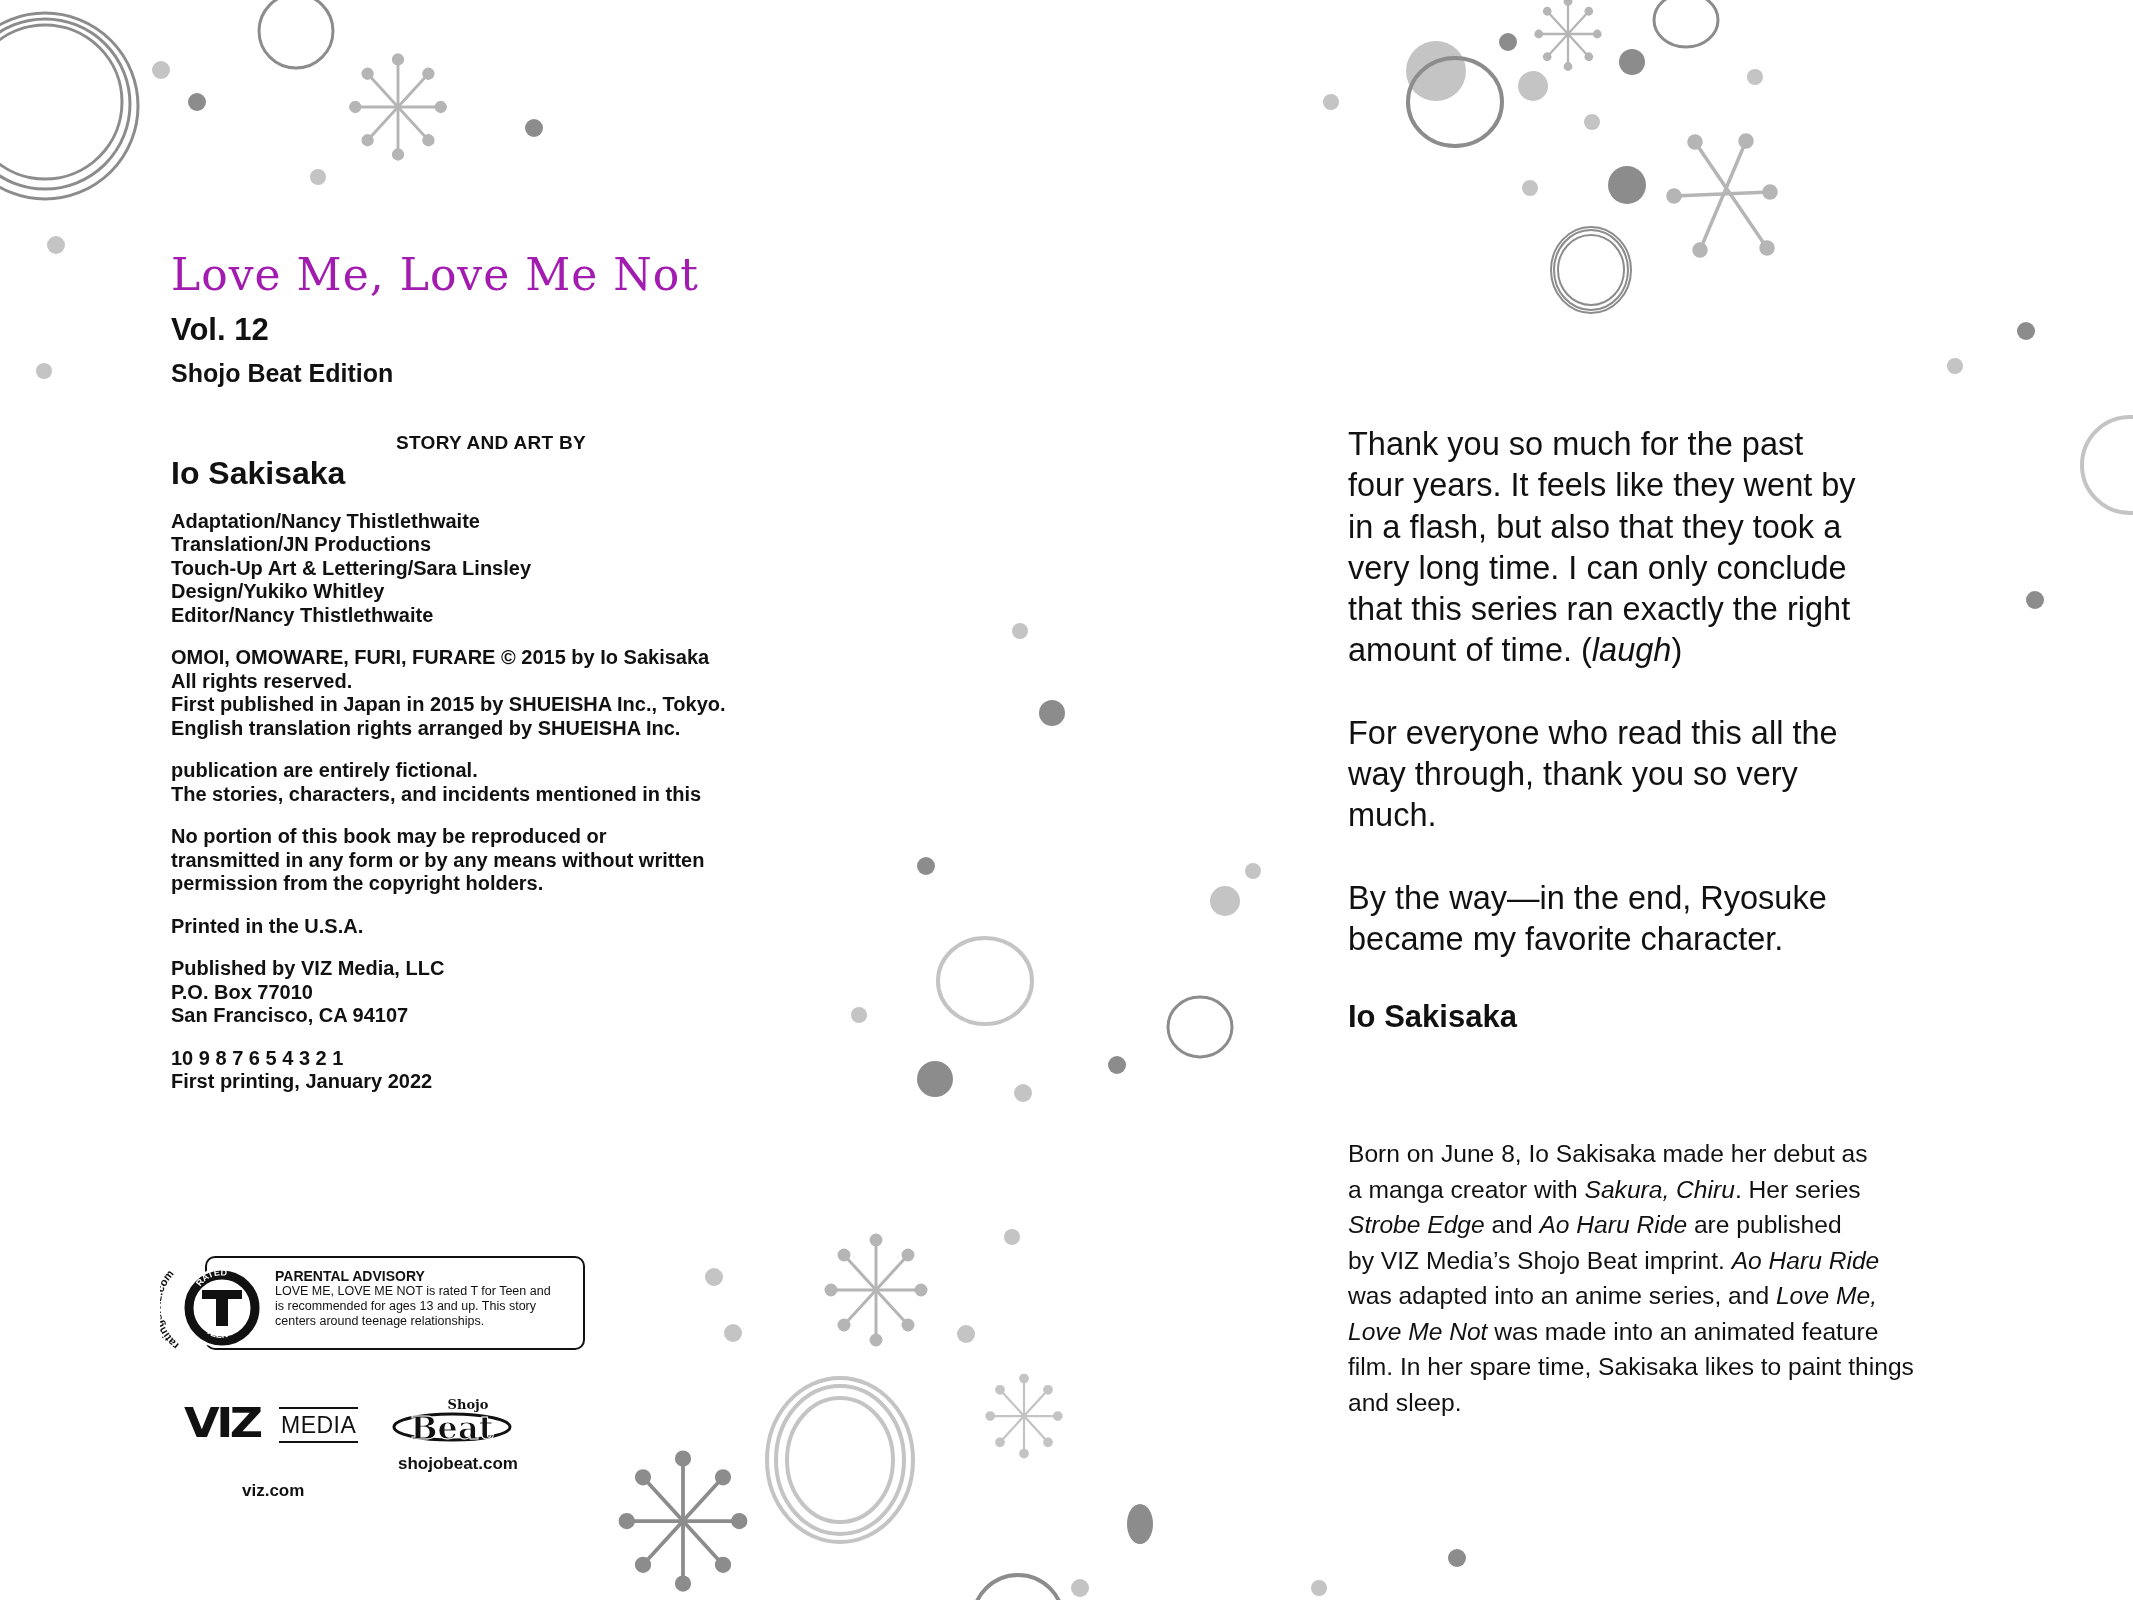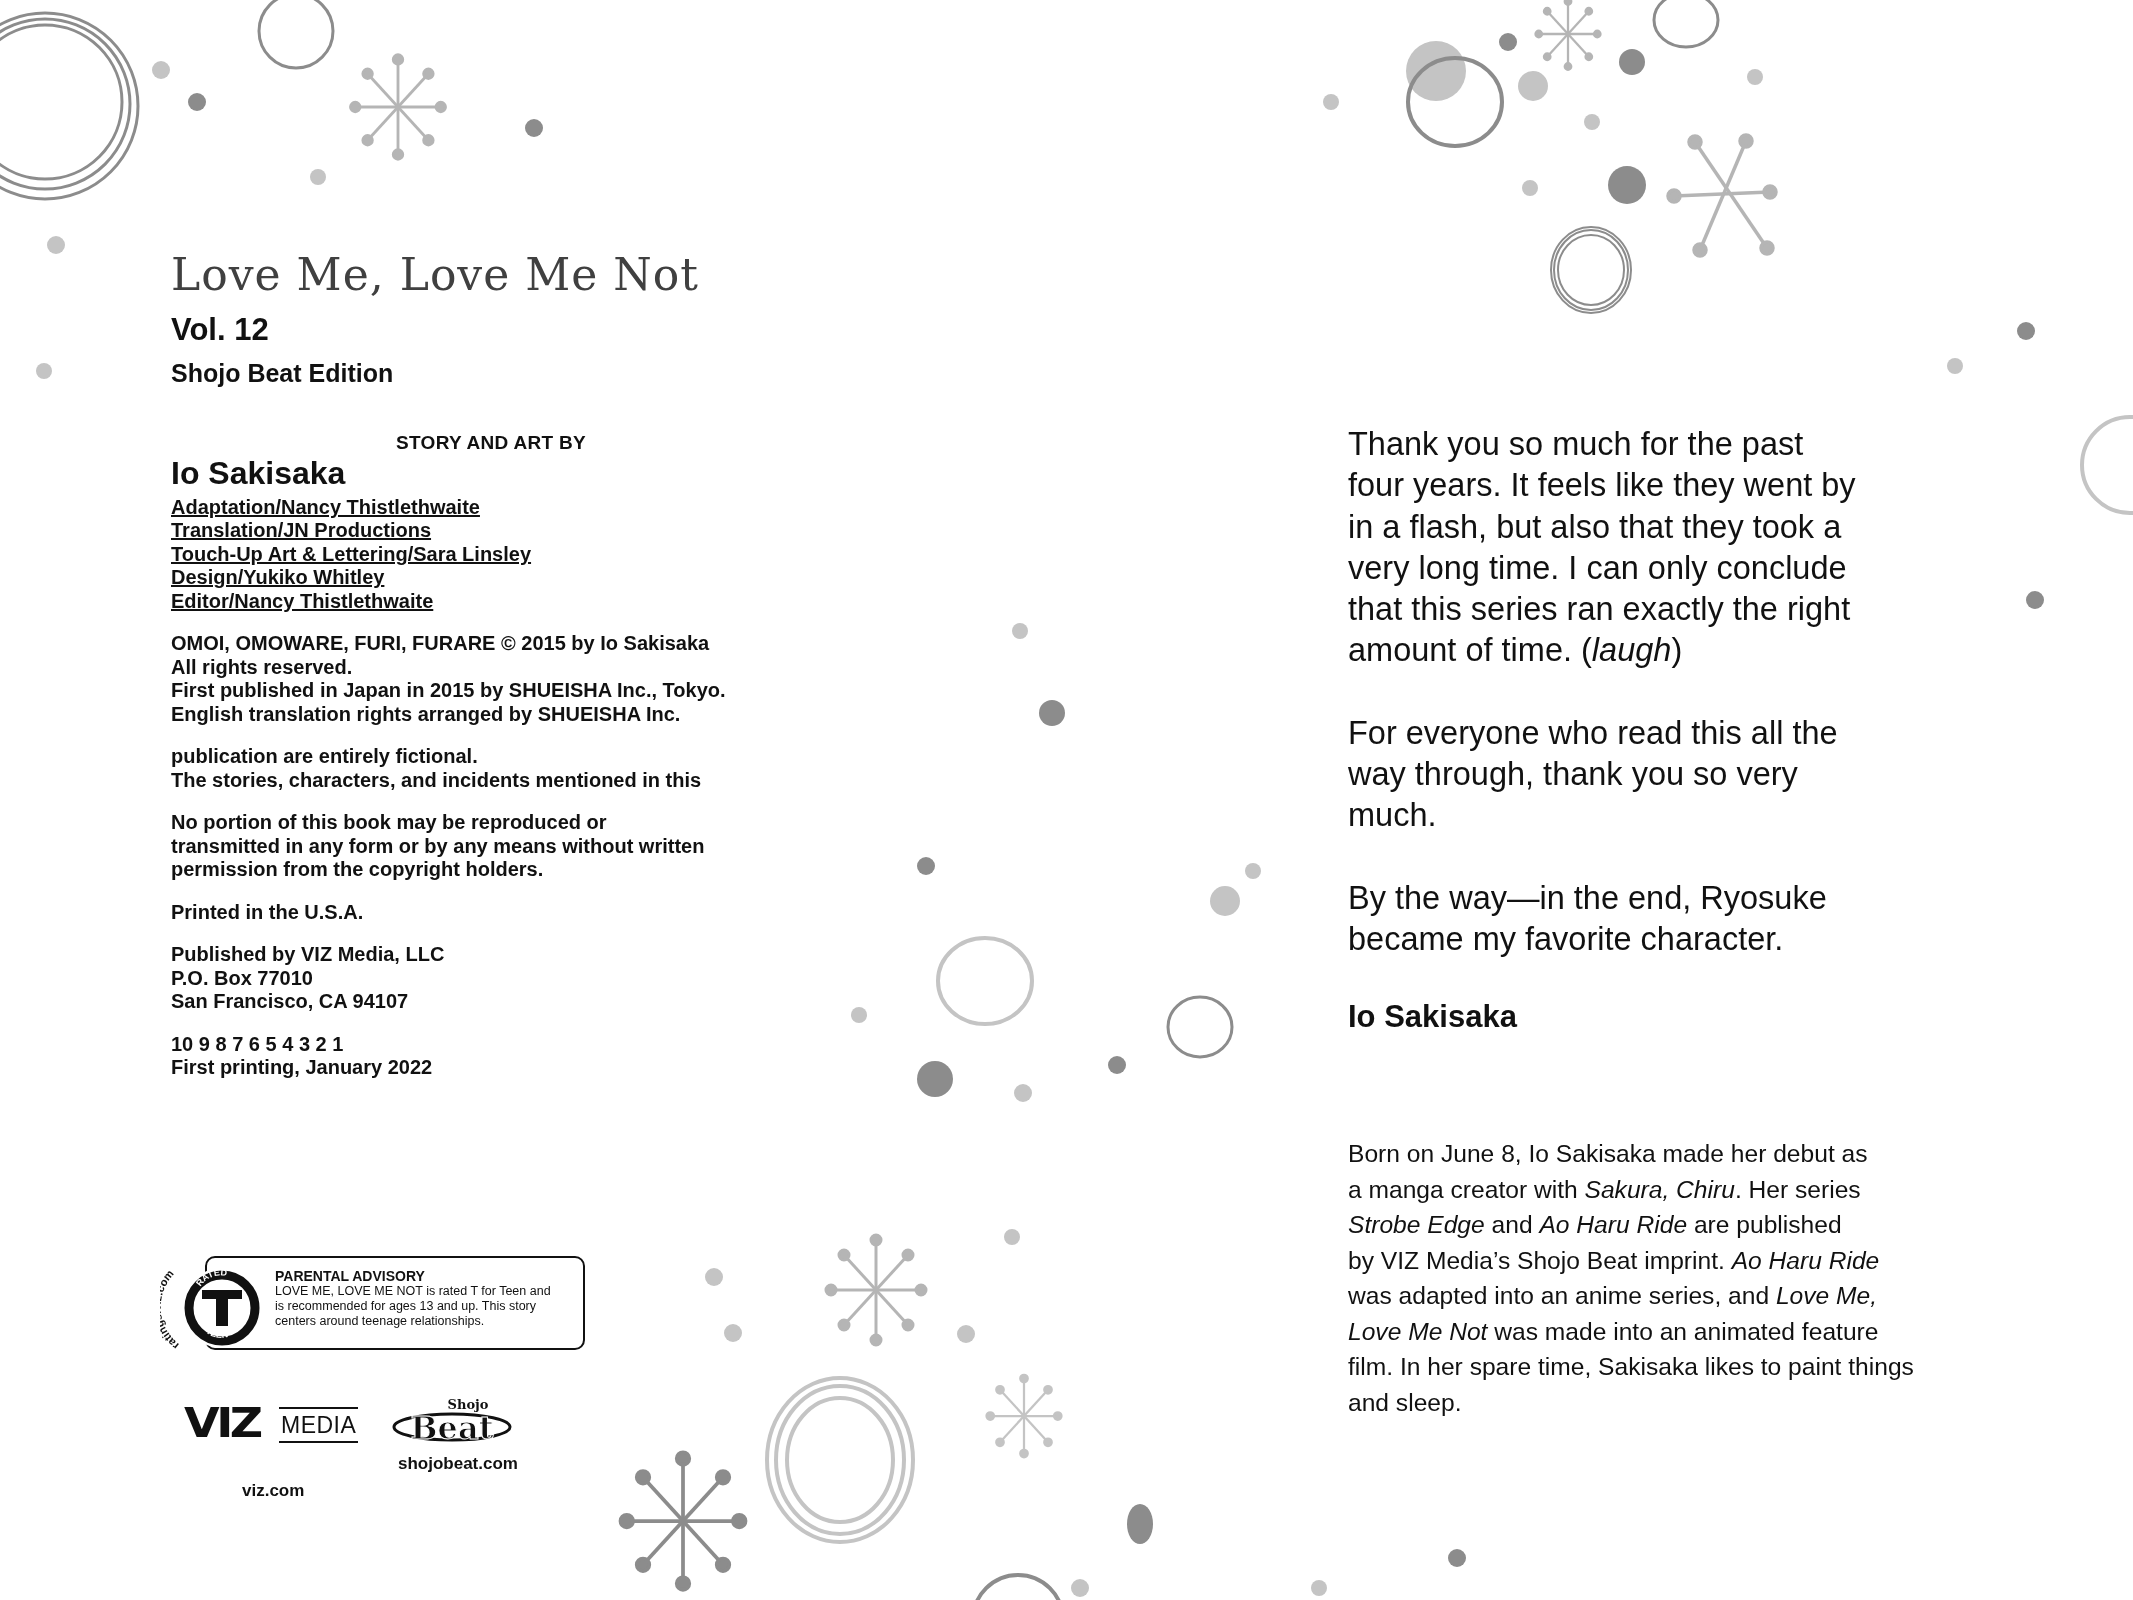--- a/index.html
+++ b/index.html
@@ -8,29 +8,29 @@
     font-family: "Liberation Sans", "DejaVu Sans", sans-serif; color: #111;
   }
   #decor { position: absolute; left: 0; top: 0; width: 2133px; height: 1600px; z-index: 0; }
   .page { position: absolute; z-index: 1; }
 
   
   #left { left: 171px; top: 250px; width: 640px; }
   .book-title {
     font-family: "DejaVu Serif", "Liberation Serif", serif;
     font-size: 44px; letter-spacing: 1px; font-weight: normal; margin: 0; line-height: 1.15;
-    color: #404040;
+    color: #a21caf;
   }
   .vol { font-size: 31px; font-weight: bold; margin-top: 12px; line-height: 1.1; }
   .edition { font-size: 25px; font-weight: bold; margin-top: 12px; }
   .credit-label { font-size: 19px; font-weight: bold; margin-top: 44px; letter-spacing: 0.3px; text-align: center; }
   .author { font-size: 32px; font-weight: bold; margin-top: 2px; line-height: 1.1; }
   .block { font-size: 20px; font-weight: bold; line-height: 23.5px; margin-top: 19px; }
   .block div { white-space: nowrap; }
-  .block.first { margin-top: 5px; text-decoration: underline; }
+  .block.first { margin-top: 19px; }
 
   
   #advisory {
     position: absolute; left: 160px; top: 1254px; width: 430px; height: 100px;
   }
   .adv-box {
     position: absolute; left: 45px; top: 2px; width: 380px; height: 94px;
     border: 2.5px solid #111; border-radius: 10px; box-sizing: border-box;
   }
   .adv-text { position: absolute; left: 115px; top: 14px; width: 310px; }

